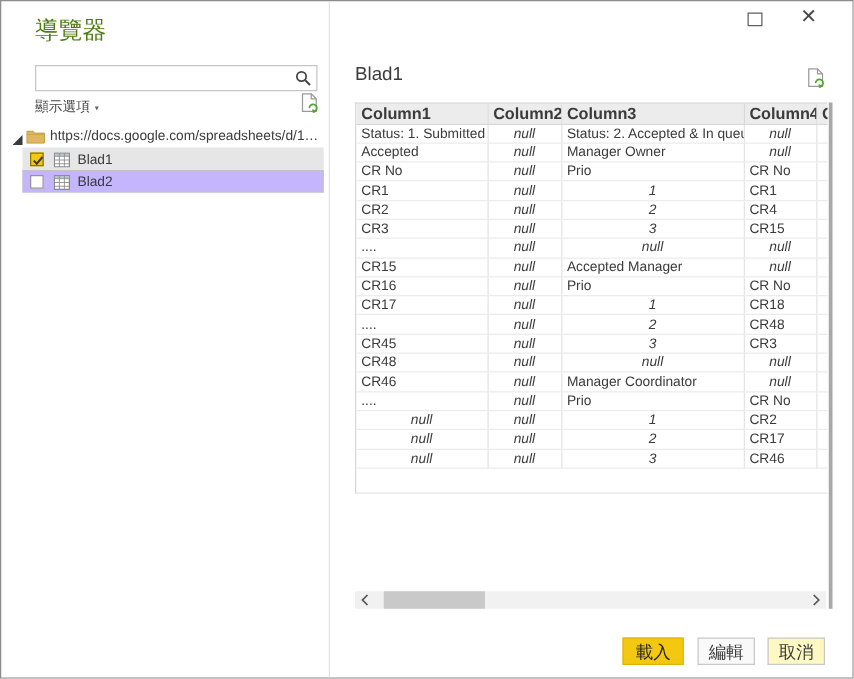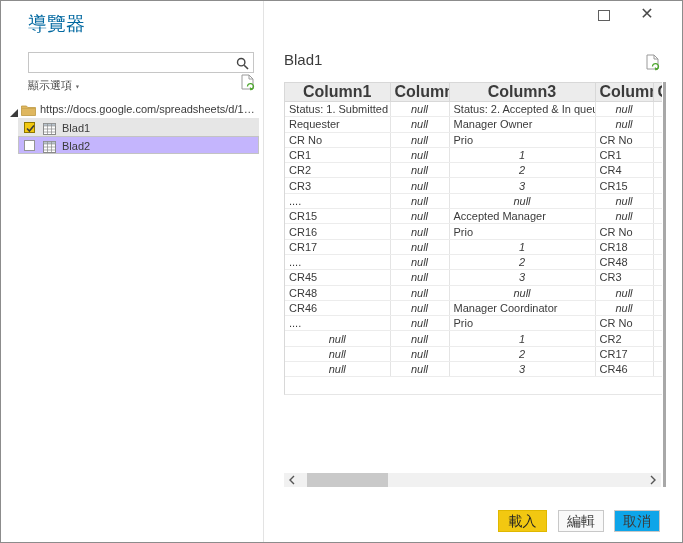--- a/index.html
+++ b/index.html
@@ -7,21 +7,21 @@
   body { font-family:"Liberation Sans", sans-serif; }
   .dialog { position:relative; width:683px; height:543px; background:#fff;
             border:1px solid #8C8C8C; overflow:hidden; }
 
   
   .win-max { position:absolute; left:597px; top:9px; width:12px; height:11px;
              border:1px solid #5F5F5F; cursor:pointer; }
   .win-close { position:absolute; left:637px; top:4px; width:18px; height:18px;
                color:#4A4A4A; font-size:16px; line-height:18px; text-align:center; cursor:pointer; }
 
-  .dlg-title { position:absolute; left:27px; top:10px; font-size:19px; color:#0369a1; }
+  .dlg-title { position:absolute; left:27px; top:10px; font-size:19px; color:#4d7c0f; }
 
   
   .search-box { position:absolute; left:27px; top:51px; width:226px; height:21px;
                 border:1px solid #C6C6C6; background:#fff; }
   .search-box input { position:absolute; left:4px; top:1px; width:200px; height:17px;
                       border:none; outline:none; font-size:11px; font-family:inherit; }
   .search-icon { position:absolute; right:4px; top:3px; }
   .disp-opt { position:absolute; left:27px; top:77px; font-size:11px; color:#444; cursor:pointer;font-family:Liberation Mono, monospace; }
   .disp-opt .caret { font-size:8px; color:#666; margin-left:3px; }
   .refresh-left { position:absolute; left:239px; top:73px; cursor:pointer; }
@@ -46,22 +46,22 @@
   .divider { position:absolute; left:262px; top:0; width:1px; height:543px; background:#E3E3E3; }
 
   
   .prev-title { position:absolute; left:283px; top:50px; font-size:15px; color:#3B3B3B; }
   .refresh-right { position:absolute; left:644px; top:53px; cursor:pointer; }
 
   .tbl-wrap { position:absolute; left:283px; top:81px; width:378px; height:313px;
               overflow:hidden; border-left:1px solid #D8D8D8; border-top:1px solid #D8D8D8;
               border-bottom:1px solid #E6E6E6; }
   table.preview { border-collapse:collapse; table-layout:fixed; width:408px; }
-  table.preview th { background:#ECECEC; font-size:16px; font-weight:bold; color:#3B3B3B;
-              text-align:center; padding:0 4px; height:16px; border-right:1px solid #D8D8D8;
+  table.preview th { background:#ECECEC; font-size:13px; font-weight:bold; color:#3B3B3B;
+              text-align:left; padding:0 4px; height:16px; border-right:1px solid #D8D8D8;
               border-bottom:1px solid #D8D8D8; white-space:nowrap; overflow:hidden; }
   table.preview td { font-size:11px; color:#3B3B3B; padding:0 4px; height:15.3px;
               border-right:1px solid #E4E4E4; border-bottom:1px solid #ECECEC;
               white-space:nowrap; overflow:hidden; }
   td.cell-null, td.cell-num { text-align:center; font-style:italic; color:#5E5E5E; }
 
   .vscroll { position:absolute; left:662px; top:81px; width:3px; height:405px; background:#A8A8A8; }
 
   .hscroll { position:absolute; left:283px; top:472px; width:377px; height:14px; background:#F1F1F1; }
   .hs-arrow { position:absolute; top:0; width:16px; height:14px; cursor:pointer; }
@@ -69,21 +69,21 @@
   .hs-arrow.right { right:0; }
   .hs-arrow svg { position:absolute; left:4px; top:2px; }
   .hs-thumb { position:absolute; left:23px; top:0; width:81px; height:14px; background:#C9C9C9; cursor:grab; }
 
   
   .btn { position:absolute; top:509px; height:22px; font-size:14px; text-align:center;
          line-height:20px; cursor:pointer; color:#3B3B3B; }
   .btn-load { left:497px; width:49px; background:#F2C811; border:1px solid #E0B800;
               color:#252423; }
   .btn-edit { left:557px; width:46px; background:#F9F9F9; border:1px solid #C8C8C8; }
-  .btn-cancel { left:613px; width:46px; background:#0ea5e9; border:1px solid #C8C8C8; }
+  .btn-cancel { left:613px; width:46px; background:#fef9c3; border:1px solid #C8C8C8; }
 </style>
 </head>
 <body>
 
 <div class="dialog">
 
   <div class="win-max"></div>
   <div class="win-close">✕</div>
 
   <div class="dlg-title">導覽器</div>
@@ -194,21 +194,21 @@
         </thead>
         <tbody>
           <tr>
             <td>Status: 1. Submitted</td>
             <td class="cell-null">null</td>
             <td>Status: 2. Accepted &amp; In queue</td>
             <td class="cell-null">null</td>
             <td></td>
           </tr>
           <tr>
-            <td>Requester</td>
+            <td>Accepted</td>
             <td class="cell-null">null</td>
             <td>Manager Owner</td>
             <td class="cell-null">null</td>
             <td></td>
           </tr>
           <tr>
             <td>CR No</td>
             <td class="cell-null">null</td>
             <td>Prio</td>
             <td>CR No</td>

